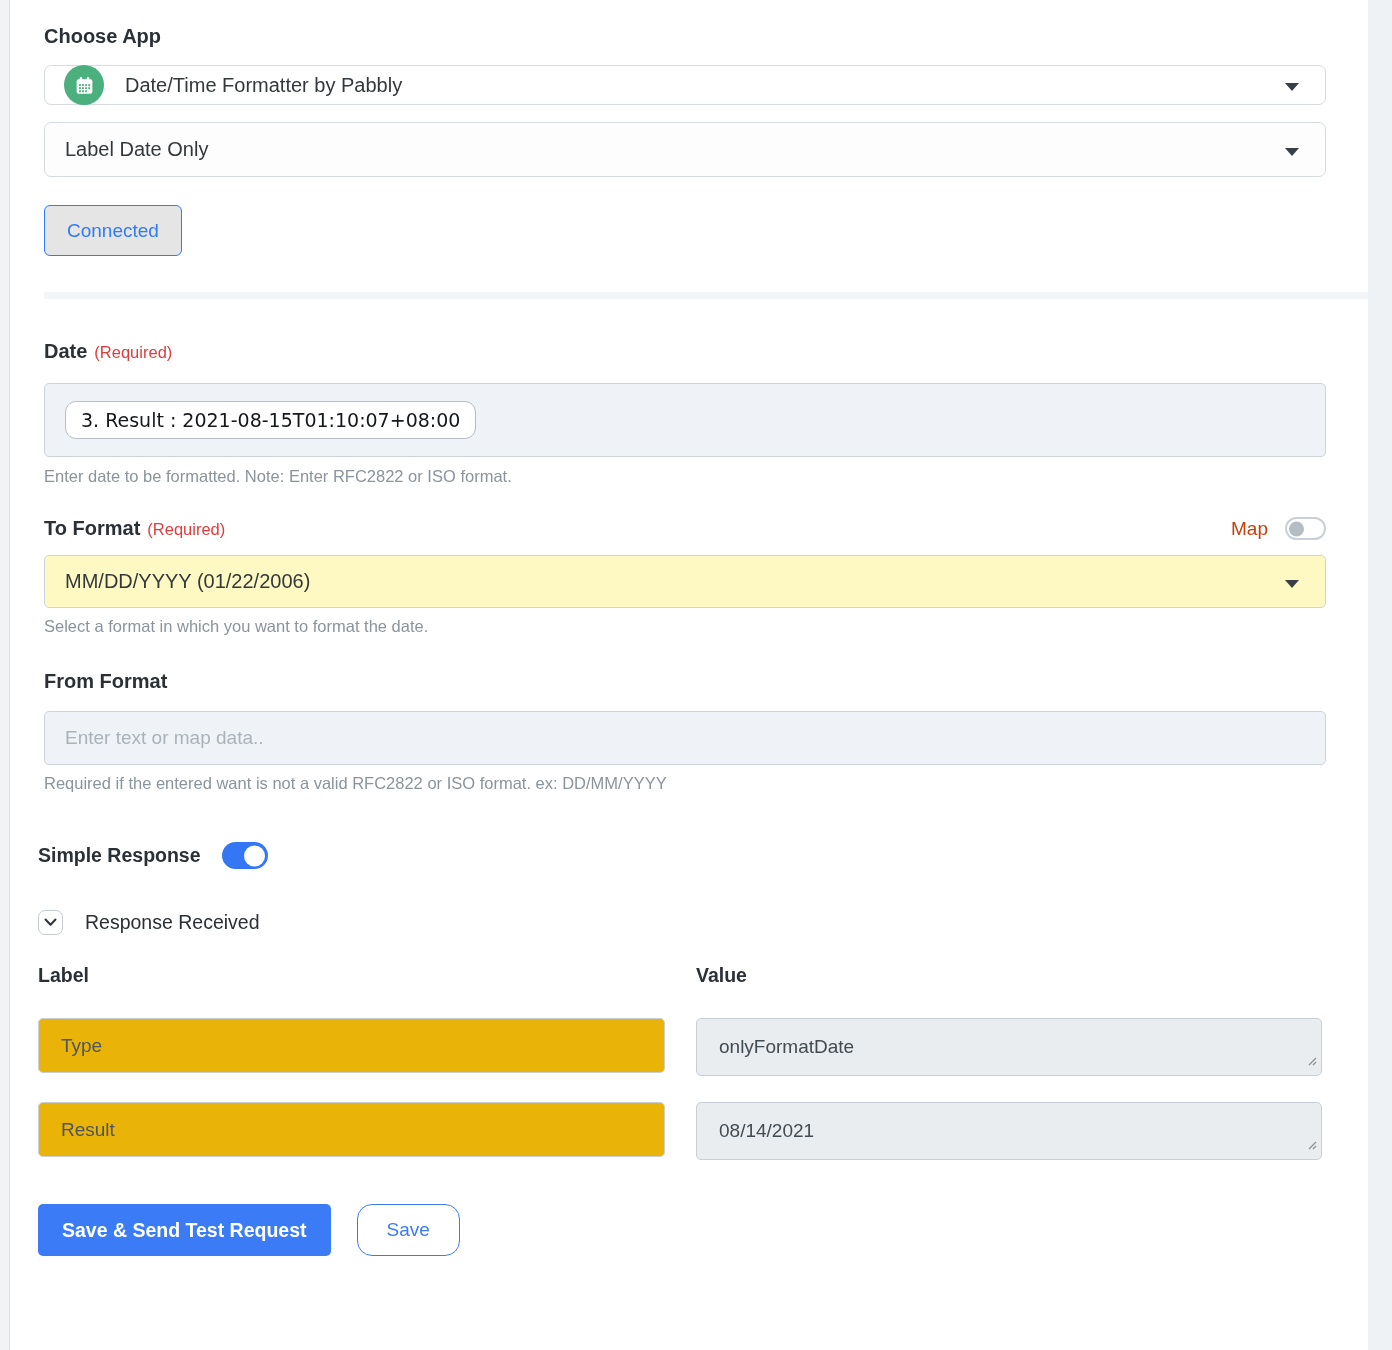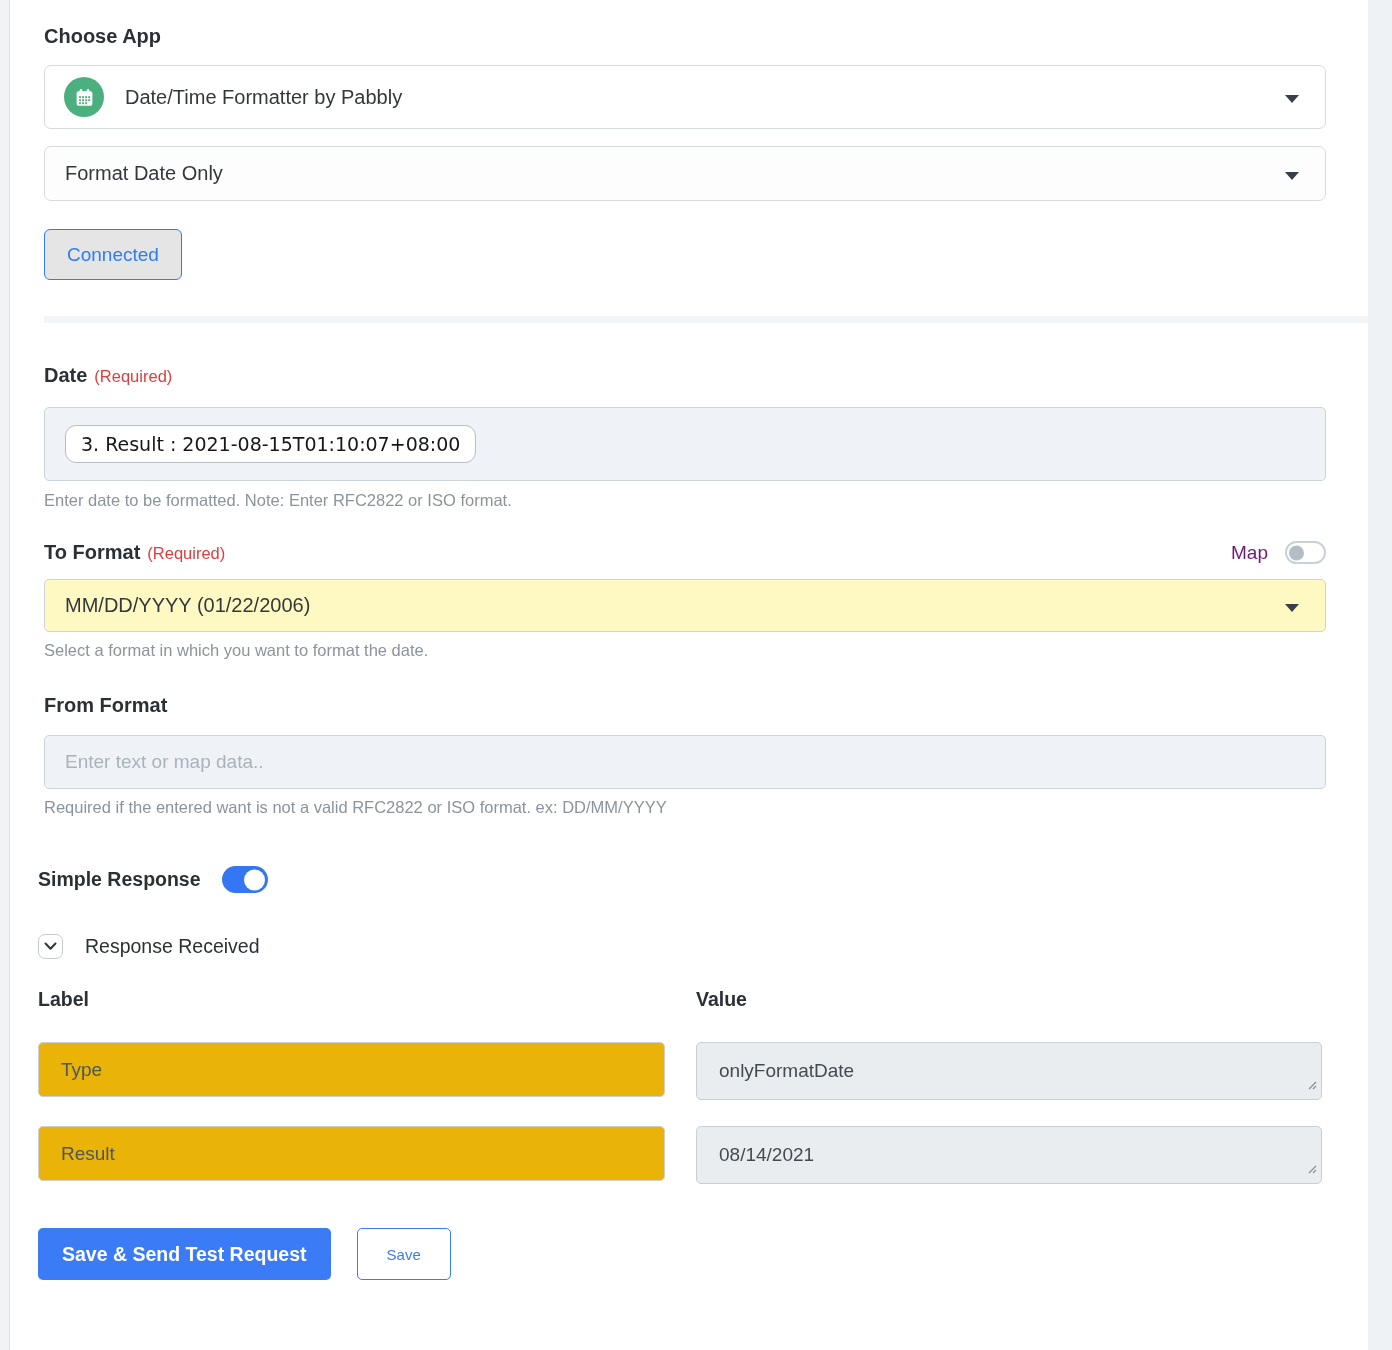--- a/index.html
+++ b/index.html
@@ -17,21 +17,21 @@
   .sec-bottom { padding-left:27px; padding-right:42px; }
 
   .field-label { font-size:20px; font-weight:600; color:#2b3036; }
   .label-row { display:flex; align-items:baseline; }
   .required { font-size:16.5px; color:#e03c3c; font-weight:400; margin-left:7px; }
   .helper { font-size:16.5px; color:#8b949c; }
 
   
   .select { position:relative; display:flex; align-items:center;
     border:1px solid #d6dbe1; border-radius:7px; cursor:pointer; }
-  .app-select { margin-top:17px; height:64px; background:#fff; padding-left:19px; }
+  .app-select { margin-top:17px; height:40px; background:#fff; padding-left:19px; }
   .action-select { margin-top:17px; height:55px; background:#fdfdfe; padding-left:20px; }
   .format-select { margin-top:15px; height:53px; background:#fef9c3;
     border-color:#ccd3d9; border-radius:5px; padding-left:20px; }
   .select-text { font-size:20px; color:#33383d; }
   .caret { position:absolute; right:26px; top:50%; transform:translateY(-25%);
     width:0; height:0; border-left:7px solid transparent;
     border-right:7px solid transparent; border-top:8px solid #383f46; }
 
   .app-icon { width:40px; height:40px; border-radius:50%; background:#4caf7e;
     display:flex; align-items:center; justify-content:center; margin-right:21px; flex:0 0 auto; }
@@ -48,21 +48,21 @@
   .date-field { margin-top:20px; height:74px; background:#eff3f7;
     border:1px solid #ccd3d9; border-radius:5px; display:flex; align-items:center;
     padding-left:20px; }
   .token-chip { background:#fff; border:1px solid #b6bdc5; border-radius:11px;
     padding:7px 15px; font-family:"DejaVu Sans", sans-serif; font-size:19px;
     color:#15181b; cursor:pointer; }
   .helper-date { margin-top:10px; }
 
   .toformat-row { margin-top:31px; display:flex; align-items:center; justify-content:space-between; }
   .map-group { display:flex; align-items:center; }
-  .map-label { font-size:19px; color:#701a75; margin-right:17px; }
+  .map-label { font-size:19px; color:#c2410c; margin-right:17px; }
   .toggle-off { position:relative; width:41px; height:23px; background:#fff;
     border:2px solid #c9d0d7; border-radius:13px; cursor:pointer; }
   .toggle-off .knob { position:absolute; left:2px; top:50%; transform:translateY(-50%);
     width:15px; height:15px; border-radius:50%; background:#b4bcc4; }
 
   .helper-fmt { margin-top:9px; }
   .fromformat-label { margin-top:34px; }
   .text-input { margin-top:18px; width:100%; height:54px; background:#eff3f7;
     border:1px solid #ccd3d9; border-radius:5px; padding:0 20px; font-size:19px;
     font-family:inherit; color:#33383d; outline:none; }
@@ -90,21 +90,21 @@
   .ro-area { position:relative; height:58px; background:#e9edf0; border:1px solid #c8cfd6;
     border-radius:5px; display:flex; align-items:center; padding-left:22px;
     font-size:19px; color:#434b52; }
   .grip { position:absolute; right:4px; bottom:4px; }
 
   .btn-row { margin-top:44px; display:flex; align-items:center; }
   .btn-primary { height:52px; padding:0 24px; background:#3b7cf6; border:none;
     border-radius:5px; color:#fff; font-size:19.5px; font-weight:600;
     font-family:inherit; cursor:pointer; }
   .btn-secondary { height:52px; padding:0 29px; background:#fff;
-    border:1.5px solid #3b7cf6; border-radius:5px; color:#3b7cf6; font-size:15px;
+    border:1.5px solid #3b7cf6; border-radius:15px; color:#3b7cf6; font-size:19px;
     font-family:inherit; cursor:pointer; margin-left:26px; }
 </style>
 </head>
 <body>
 
 <div class="left-strip"></div>
 <div class="right-strip"></div>
 
 <main class="panel">
 
@@ -129,21 +129,21 @@
           <rect x="9.5" y="17" width="2" height="2" fill="#4caf7e"></rect>
           <rect x="12.7" y="17" width="2" height="2" fill="#4caf7e"></rect>
         </svg>
       </span>
       <span class="select-text">Date/Time Formatter by Pabbly</span>
       <span class="caret"></span>
     </div>
 
 
     <div class="select action-select">
-      <span class="select-text">Format Date Only</span>
+      <span class="select-text">Label Date Only</span>
       <span class="caret"></span>
     </div>
 
     <button class="connected-btn">Connected</button>
   </section>
 
   <div class="divider"></div>
 
   <section class="sec-top">
     <div class="label-row date-sec">

